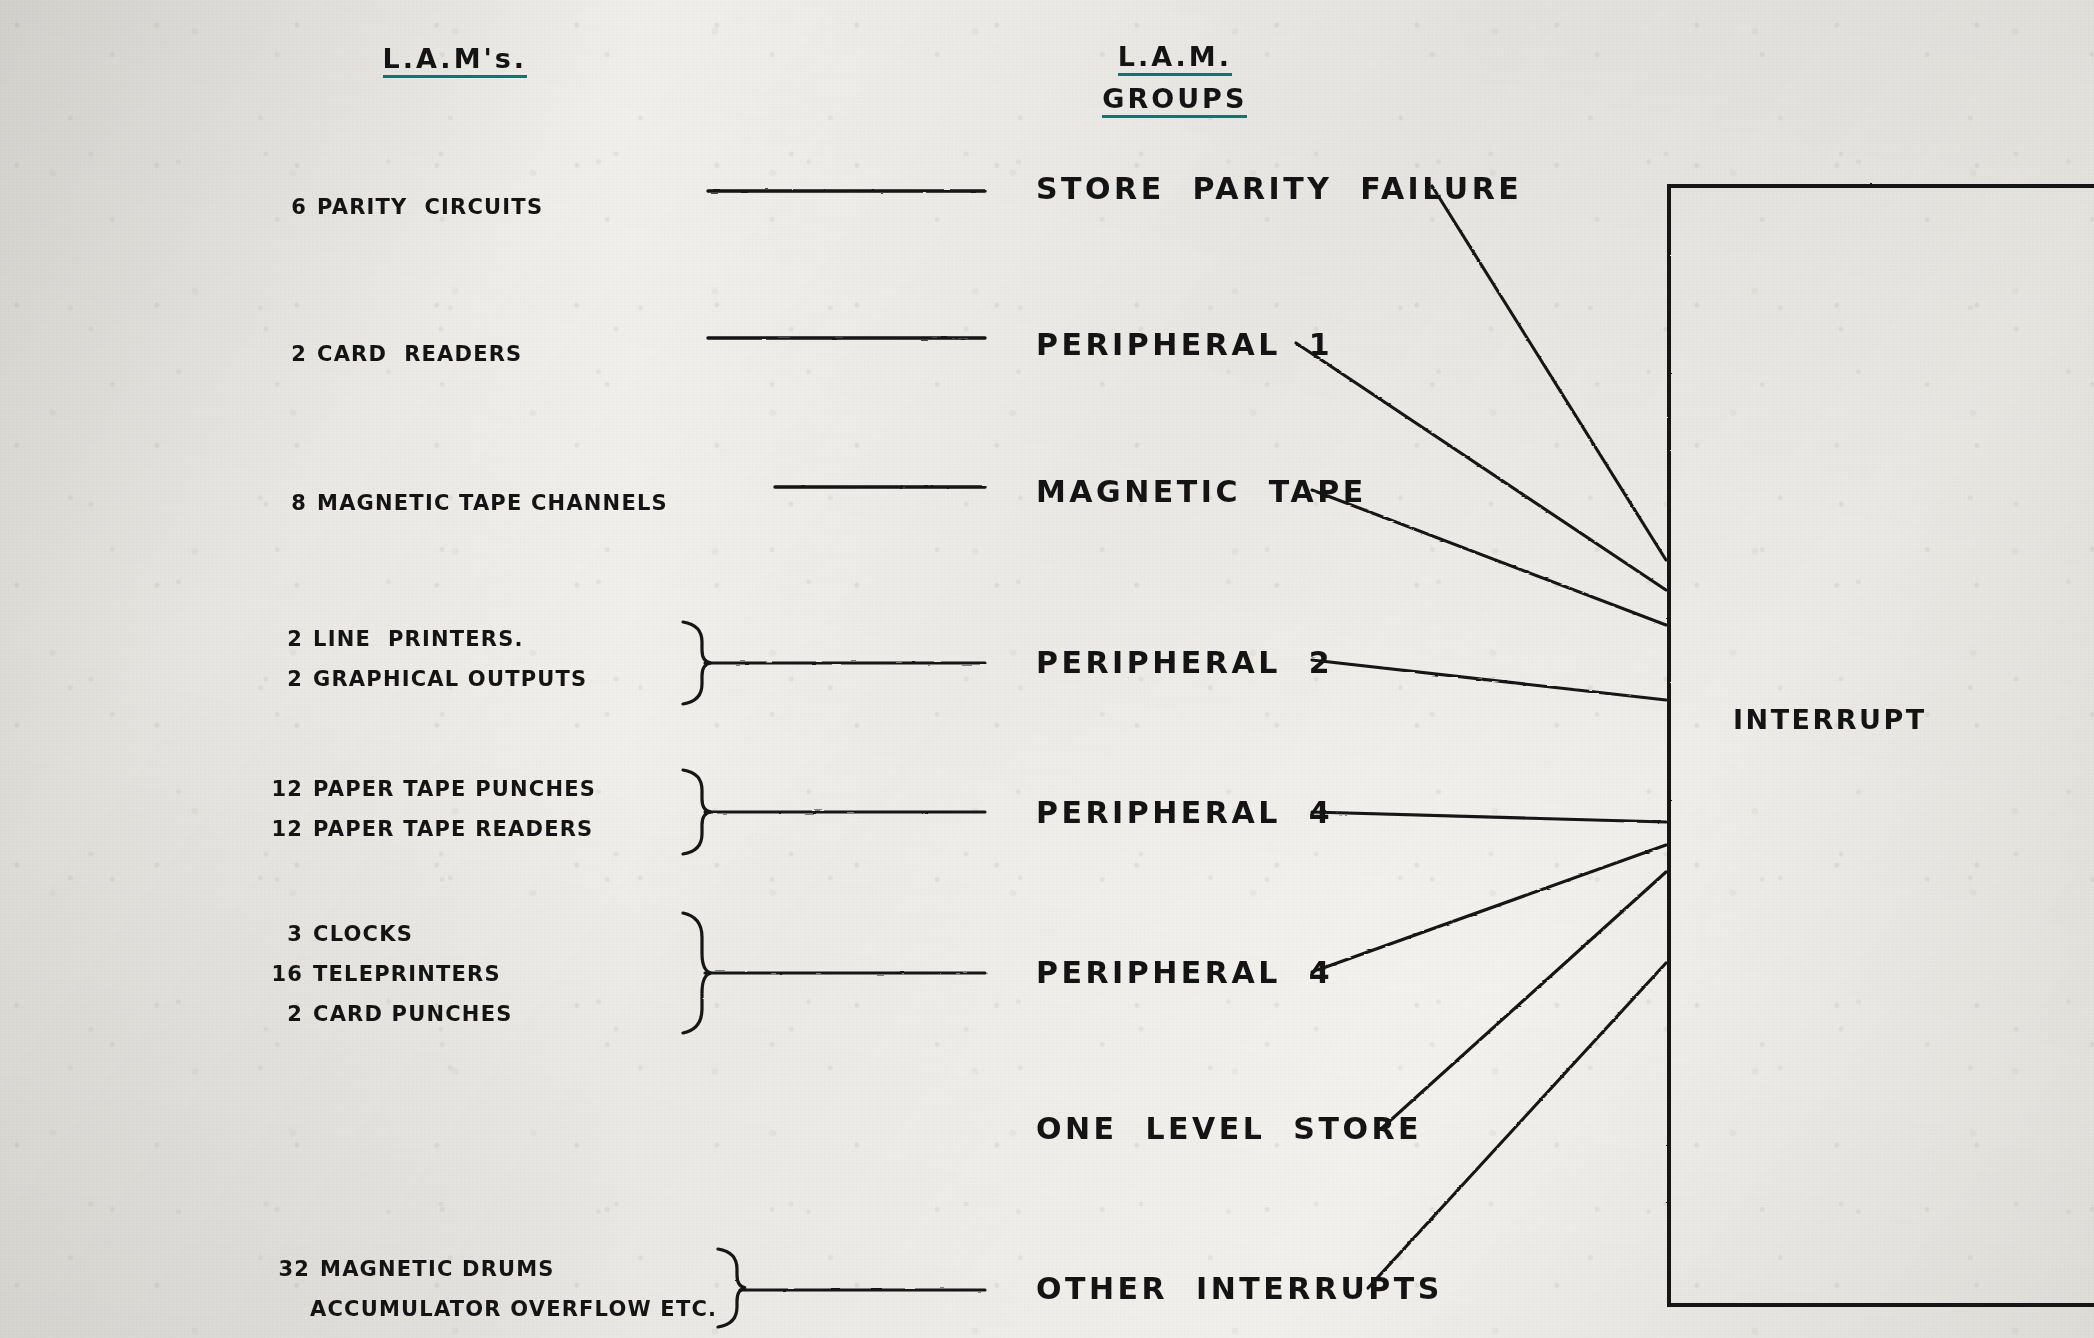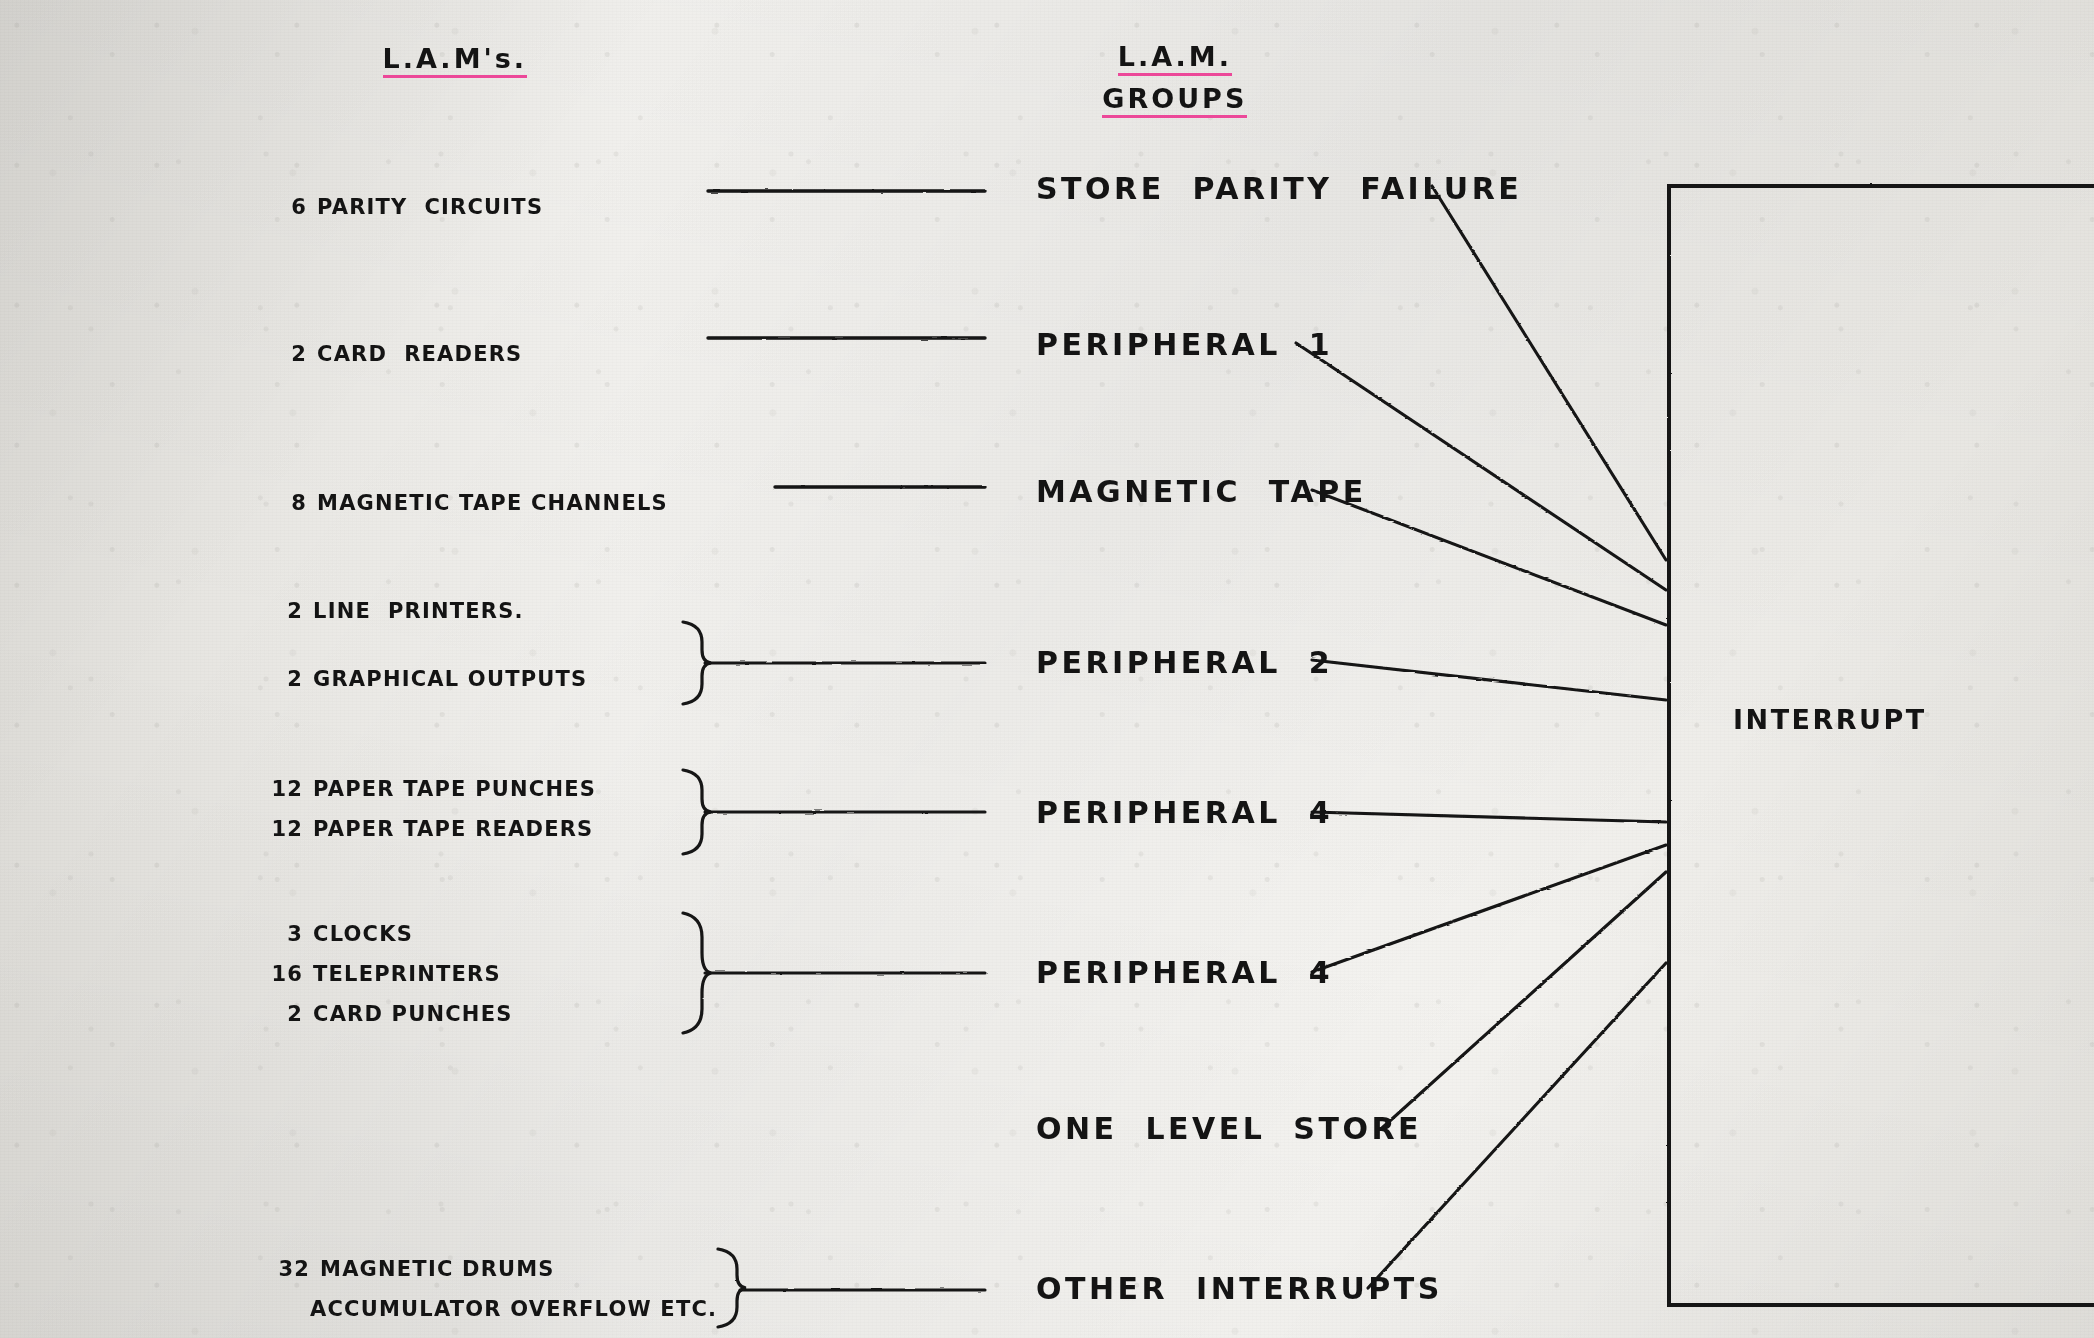--- a/index.html
+++ b/index.html
@@ -59,21 +59,21 @@
     letter-spacing: 1.5px;
     -webkit-font-smoothing: antialiased;
   }
   .hdr {
     font-size: 27px;
     letter-spacing: 3px;
     text-align: center;
   }
   .hdr .ul {
     display: inline-block;
-    border-bottom: 3px solid #ec4899;
+    border-bottom: 3px solid #0f766e;
     padding-bottom: 3px;
   }
   .lam-line {
     font-size: 21px;
     letter-spacing: 1.2px;
   }
   .lam-num {
     display: inline-block;
     text-align: right;
     margin-right: 10px;
@@ -161,21 +161,21 @@
   </div>
 
   <div class="lbl lam-line" style="left:243px; top:323px;">
     <span class="lam-num" style="width:30px;">2</span><span>CARD  READERS</span>
   </div>
 
   <div class="lbl lam-line" style="left:243px; top:472px;">
     <span class="lam-num" style="width:30px;">8</span><span>MAGNETIC TAPE CHANNELS</span>
   </div>
 
-  <div class="lbl lam-line" style="left:237px; top:580px;">
+  <div class="lbl lam-line" style="left:237px; top:608px;">
     <span class="lam-num" style="width:32px;">2</span><span>LINE  PRINTERS.</span>
   </div>
   <div class="lbl lam-line" style="left:237px; top:648px;">
     <span class="lam-num" style="width:32px;">2</span><span>GRAPHICAL OUTPUTS</span>
   </div>
 
   <div class="lbl lam-line" style="left:225px; top:758px;">
     <span class="lam-num" style="width:44px;">12</span><span>PAPER TAPE PUNCHES</span>
   </div>
   <div class="lbl lam-line" style="left:225px; top:798px;">

